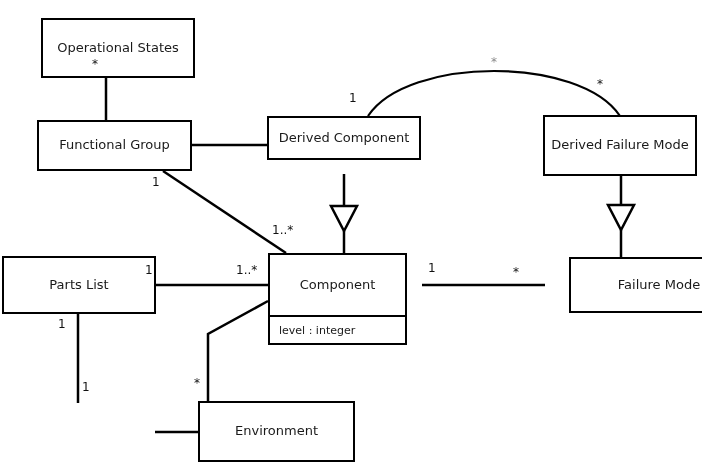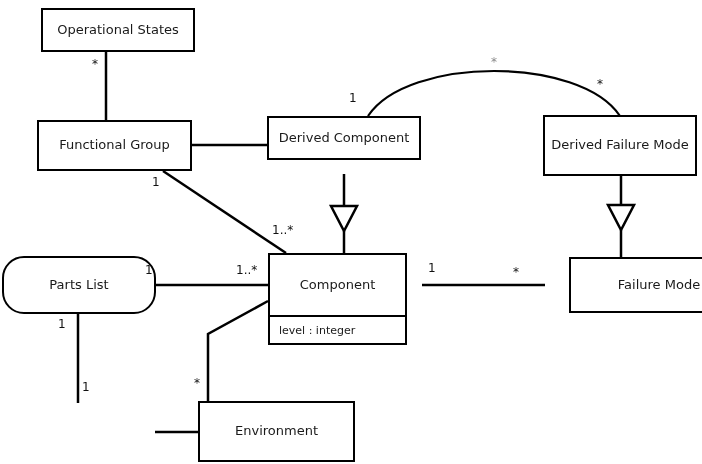--- a/index.html
+++ b/index.html
@@ -98,37 +98,37 @@
 
     <path d="M 422 285 L 545 285" stroke="#000000" stroke-width="2.5" fill="none"></path>
 
     <path d="M 78 314 L 78 403" stroke="#000000" stroke-width="2.5" fill="none"></path>
 
     <path d="M 155 432 L 198 432" stroke="#000000" stroke-width="2.5" fill="none"></path>
 
     <path d="M 268 301 L 208 334 L 208 401" stroke="#000000" stroke-width="2.5" fill="none" stroke-linejoin="miter"></path>
   </svg>
 
-  <div class="uml-class" style="left:41px; top:8px; width:154px; height:44px;">
+  <div class="uml-class" style="left:41px; top:18px; width:154px; height:60px;">
     <div class="uml-name-compartment">Operational States</div>
   </div>
 
   <div class="uml-class" style="left:37px; top:120px; width:155px; height:51px;">
     <div class="uml-name-compartment">Functional Group</div>
   </div>
 
   <div class="uml-class" style="left:267px; top:116px; width:154px; height:44px;">
     <div class="uml-name-compartment">Derived Component</div>
   </div>
 
   <div class="uml-class" style="left:543px; top:115px; width:154px; height:61px;">
     <div class="uml-name-compartment">Derived Failure Mode</div>
   </div>
 
-  <div class="uml-class" style="left:2px; top:256px; width:154px; height:58px;border-radius:22px;">
+  <div class="uml-class" style="left:2px; top:256px; width:154px; height:58px;">
     <div class="uml-name-compartment">Parts List</div>
   </div>
 
   <div class="uml-class" style="left:268px; top:253px; width:139px; height:92px;">
     <div class="uml-name-compartment">Component</div>
     <div class="uml-attr-compartment">level : integer</div>
   </div>
 
   <div class="uml-class" style="left:545px; top:257px; width:180px; height:56px;margin-left:24px;">
     <div class="uml-name-compartment">Failure Mode</div>

